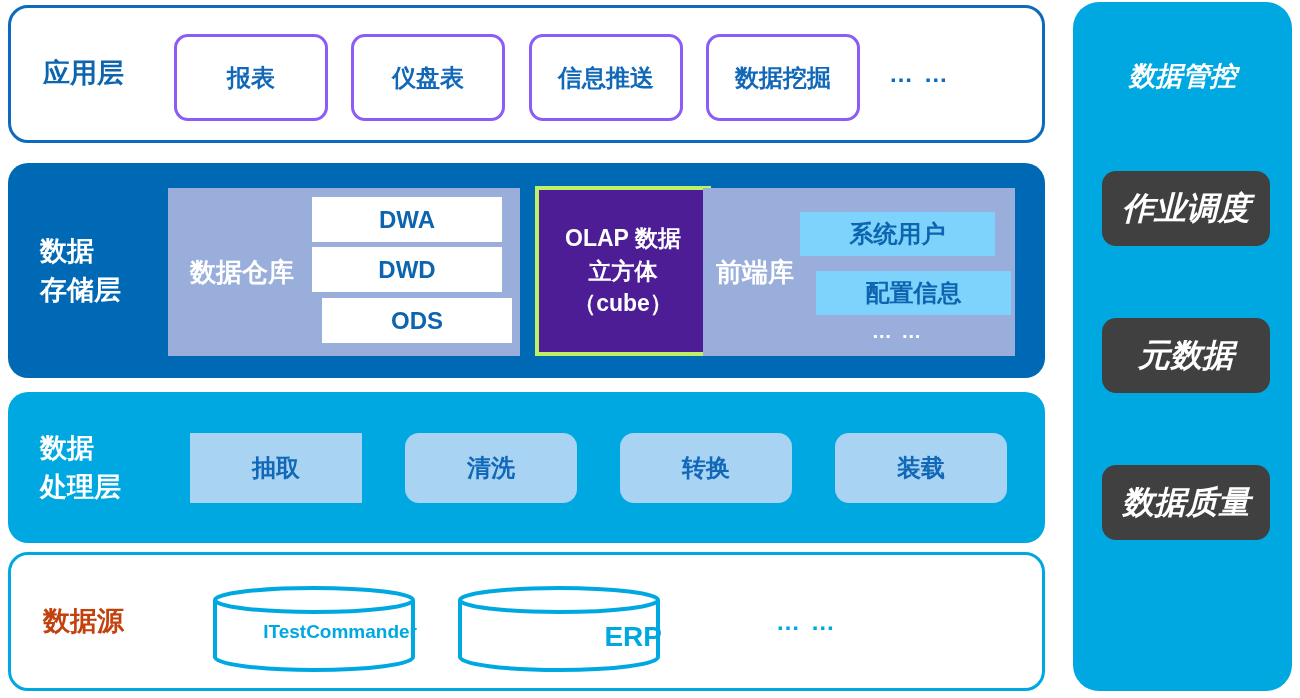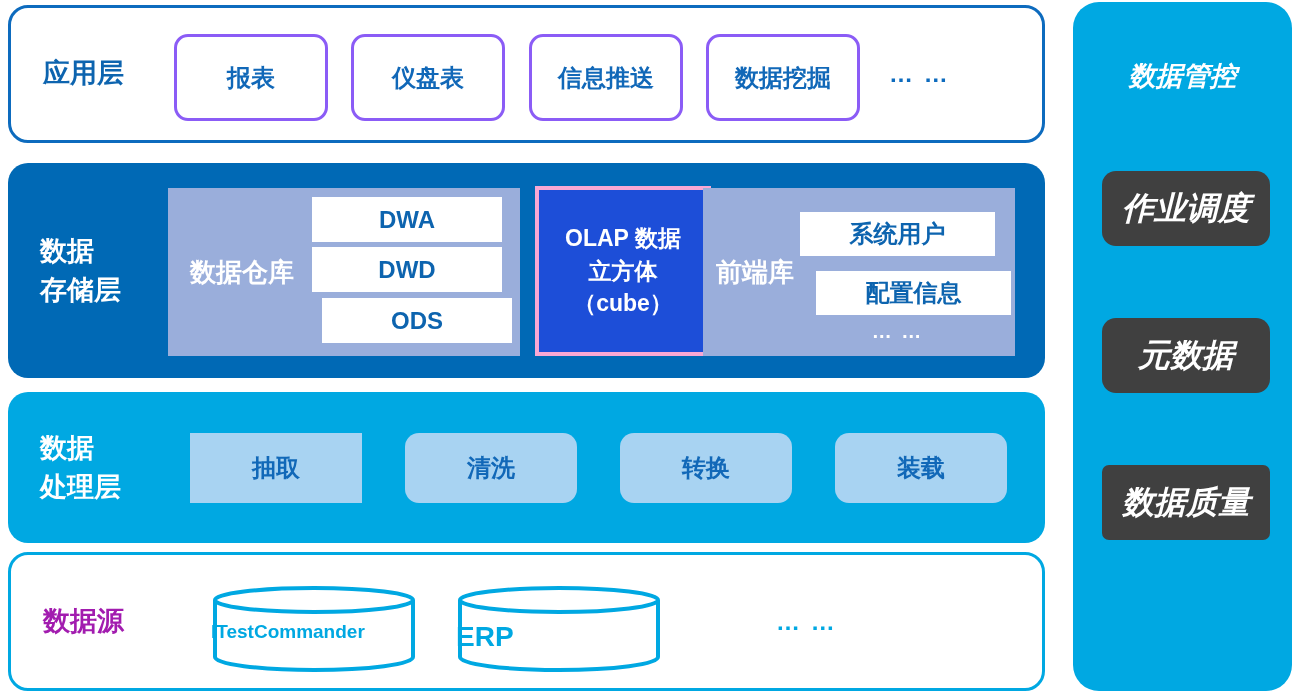--- a/index.html
+++ b/index.html
@@ -10,21 +10,21 @@
   .layer { position:absolute; left:8px; width:1037px; border-radius:20px; box-sizing:border-box; }
   .layer-app      { top:5px;   height:138px; border:3px solid #0D6BBE; background:#ffffff; }
   .layer-storage  { top:163px; height:215px; background:#0069B5; }
   .layer-proc     { top:392px; height:151px; background:#00A8E2; }
   .layer-source   { top:552px; height:139px; border:3px solid #00A8E2; background:#ffffff; }
 
   .v-center { position:absolute; top:50%; transform:translateY(-50%); }
   .layer-label { left:32px; font-size:27px; line-height:1.45; white-space:nowrap; }
   .lbl-blue { color:#0D64AF; }
   .lbl-white { color:#ffffff; }
-  .lbl-cyan { color:#a21caf; }
+  .lbl-cyan { color:#c2410c; }
 
   .flex-c { display:flex; align-items:center; justify-content:center; }
 
   .app-btn {
     position:absolute; top:26px; width:148px; height:81px;
     border:3px solid #8b5cf6; border-radius:14px; background:#ffffff;
     color:#1168B8; font-size:24px;
   }
   .dots { font-size:24px; letter-spacing:2px; white-space:nowrap; }
   .app-dots { left:878px; color:#0D6BBE; }
@@ -33,63 +33,63 @@
   .group-label { color:#ffffff; font-size:26px; white-space:nowrap; }
   .wh-label { left:22px; }
   .wh-row {
     position:absolute; left:144px; width:190px; height:45px;
     background:#ffffff; color:#0D64AF; font-size:24px;
   }
   .wh-row-0 { top:9px; } .wh-row-1 { top:59px; } .wh-row-2 { top:110px;margin-left:10px; }
 
   .olap-box {
     position:absolute; left:527px; top:23px; width:176px; height:170px;
-    background:#1d4ed8; border:4px solid #f9a8d4; box-sizing:border-box;
+    background:#4c1d95; border:4px solid #bef264; box-sizing:border-box;
     color:#ffffff; font-size:23px; line-height:1.42; text-align:center;
     display:flex; flex-direction:column; align-items:center; justify-content:center;
   }
 
   .front-group { position:absolute; left:695px; top:25px; width:312px; height:168px; background:#9AAEDB; }
   .front-label { left:13px; }
   .front-row {
     position:absolute; left:97px; width:195px; height:44px;
-    background:#ffffff; color:#0D64AF; font-size:24px;
+    background:#7dd3fc; color:#0D64AF; font-size:24px;
   }
   .front-row-0 { top:24px; } .front-row-1 { top:83px;margin-left:16px; }
   .front-dots { position:absolute; left:97px; width:195px; top:132px; text-align:center; color:#ffffff; font-size:20px; }
 
   .proc-box {
     position:absolute; top:41px; width:172px; height:70px;
     background:#A8D3F2; color:#1168B8; font-size:24px; border-radius:14px;
   }
   .proc-box-0 { left:182px; border-radius:0; }
   .proc-box-1 { left:397px; }
   .proc-box-2 { left:612px; }
   .proc-box-3 { left:827px; }
 
   .cyl { position:absolute; top:30px; width:206px; height:88px; }
   .cyl-1 { left:200px; } .cyl-2 { left:445px; }
   .cyl-label {
-    position:absolute; left:0; top:36px; width:100%; text-align:left;
+    position:absolute; left:0; top:36px; width:100%; text-align:right;
     color:#00A8E2; white-space:nowrap;
   }
   .cyl-label-sm { font-size:19px; }
   .cyl-label-lg { font-size:28px; }
   .source-dots { left:765px; color:#00A8E2; }
 
   .sidebar {
     position:absolute; left:1073px; top:2px; width:219px; height:689px;
     background:#00A8E2; border-radius:26px;
   }
   .sidebar-title { position:absolute; top:56px; left:0; width:100%; text-align:center; color:#ffffff; font-size:27px;font-style:italic; }
   .sidebar-box {
     position:absolute; left:29px; width:168px; height:75px;
     background:#404040; border-radius:14px; color:#ffffff; font-size:32px;font-style:italic;
   }
-  .sidebar-box-0 { top:169px; } .sidebar-box-1 { top:316px; } .sidebar-box-2 { top:463px;border-radius:7px; }
+  .sidebar-box-0 { top:169px; } .sidebar-box-1 { top:316px; } .sidebar-box-2 { top:463px; }
 </style>
 </head>
 <body>
 
 <div class="stage">
 
   <div class="layer layer-app">
     <div class="layer-label lbl-blue v-center">应用层</div>
     <div class="app-btn flex-c" style="left:163px">报表</div>
     <div class="app-btn flex-c" style="left:340px">仪盘表</div>

